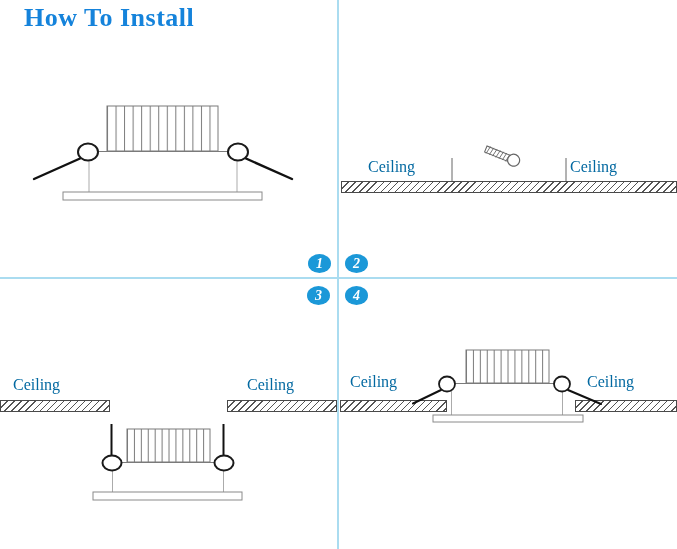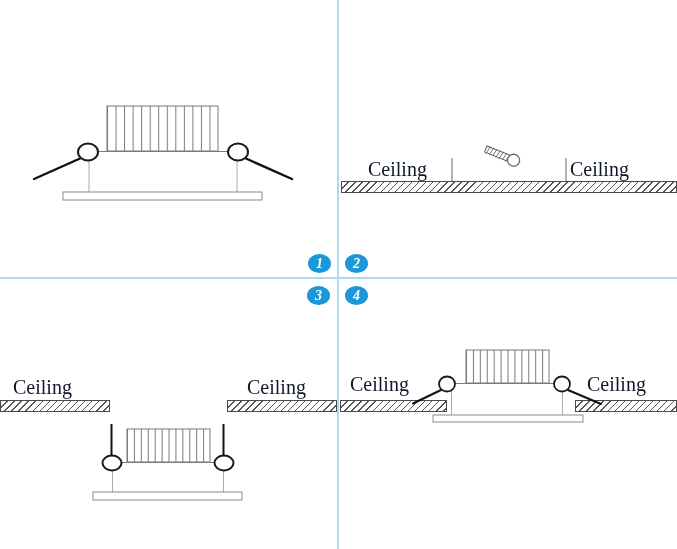--- a/index.html
+++ b/index.html
@@ -17,29 +17,30 @@
     position:absolute;width:23px;height:19px;border-radius:50%;
     background:#1b98d8;color:#ffffff;font-style:italic;font-weight:bold;
     font-size:14px;display:flex;align-items:center;justify-content:center;line-height:1;
   }
   .band{
     position:absolute;height:10px;border:1px solid #4a4a4a;background-color:#ffffff;
     background-image:repeating-linear-gradient(135deg,
       rgba(0,0,0,0) 0px, rgba(0,0,0,0) 4px, #555 4px, #555 5px);
   }
   .clabel{
-    position:absolute;font-size:20px;color:#0f172a;white-space:nowrap;line-height:1;
+    position:absolute;font-size:16px;color:#0369a1;white-space:nowrap;line-height:1;
   }
   .qsvg{position:absolute;}
 </style>
 </head>
 <body>
 
 <div class="canvas">
 
+  <div class="title">How To Install</div>
 
   <div class="divider-v"></div>
   <div class="divider-h"></div>
 
   <svg class="qsvg" style="left:0;top:80px" width="337" height="140" viewBox="0 80 337 140">
     <defs>
       <pattern id="fins1" x="107" width="8.54" height="45" patternUnits="userSpaceOnUse">
         <line x1="0.5" y1="0" x2="0.5" y2="45" stroke="#7a7a7a" stroke-width="1"></line>
       </pattern>
     </defs>

